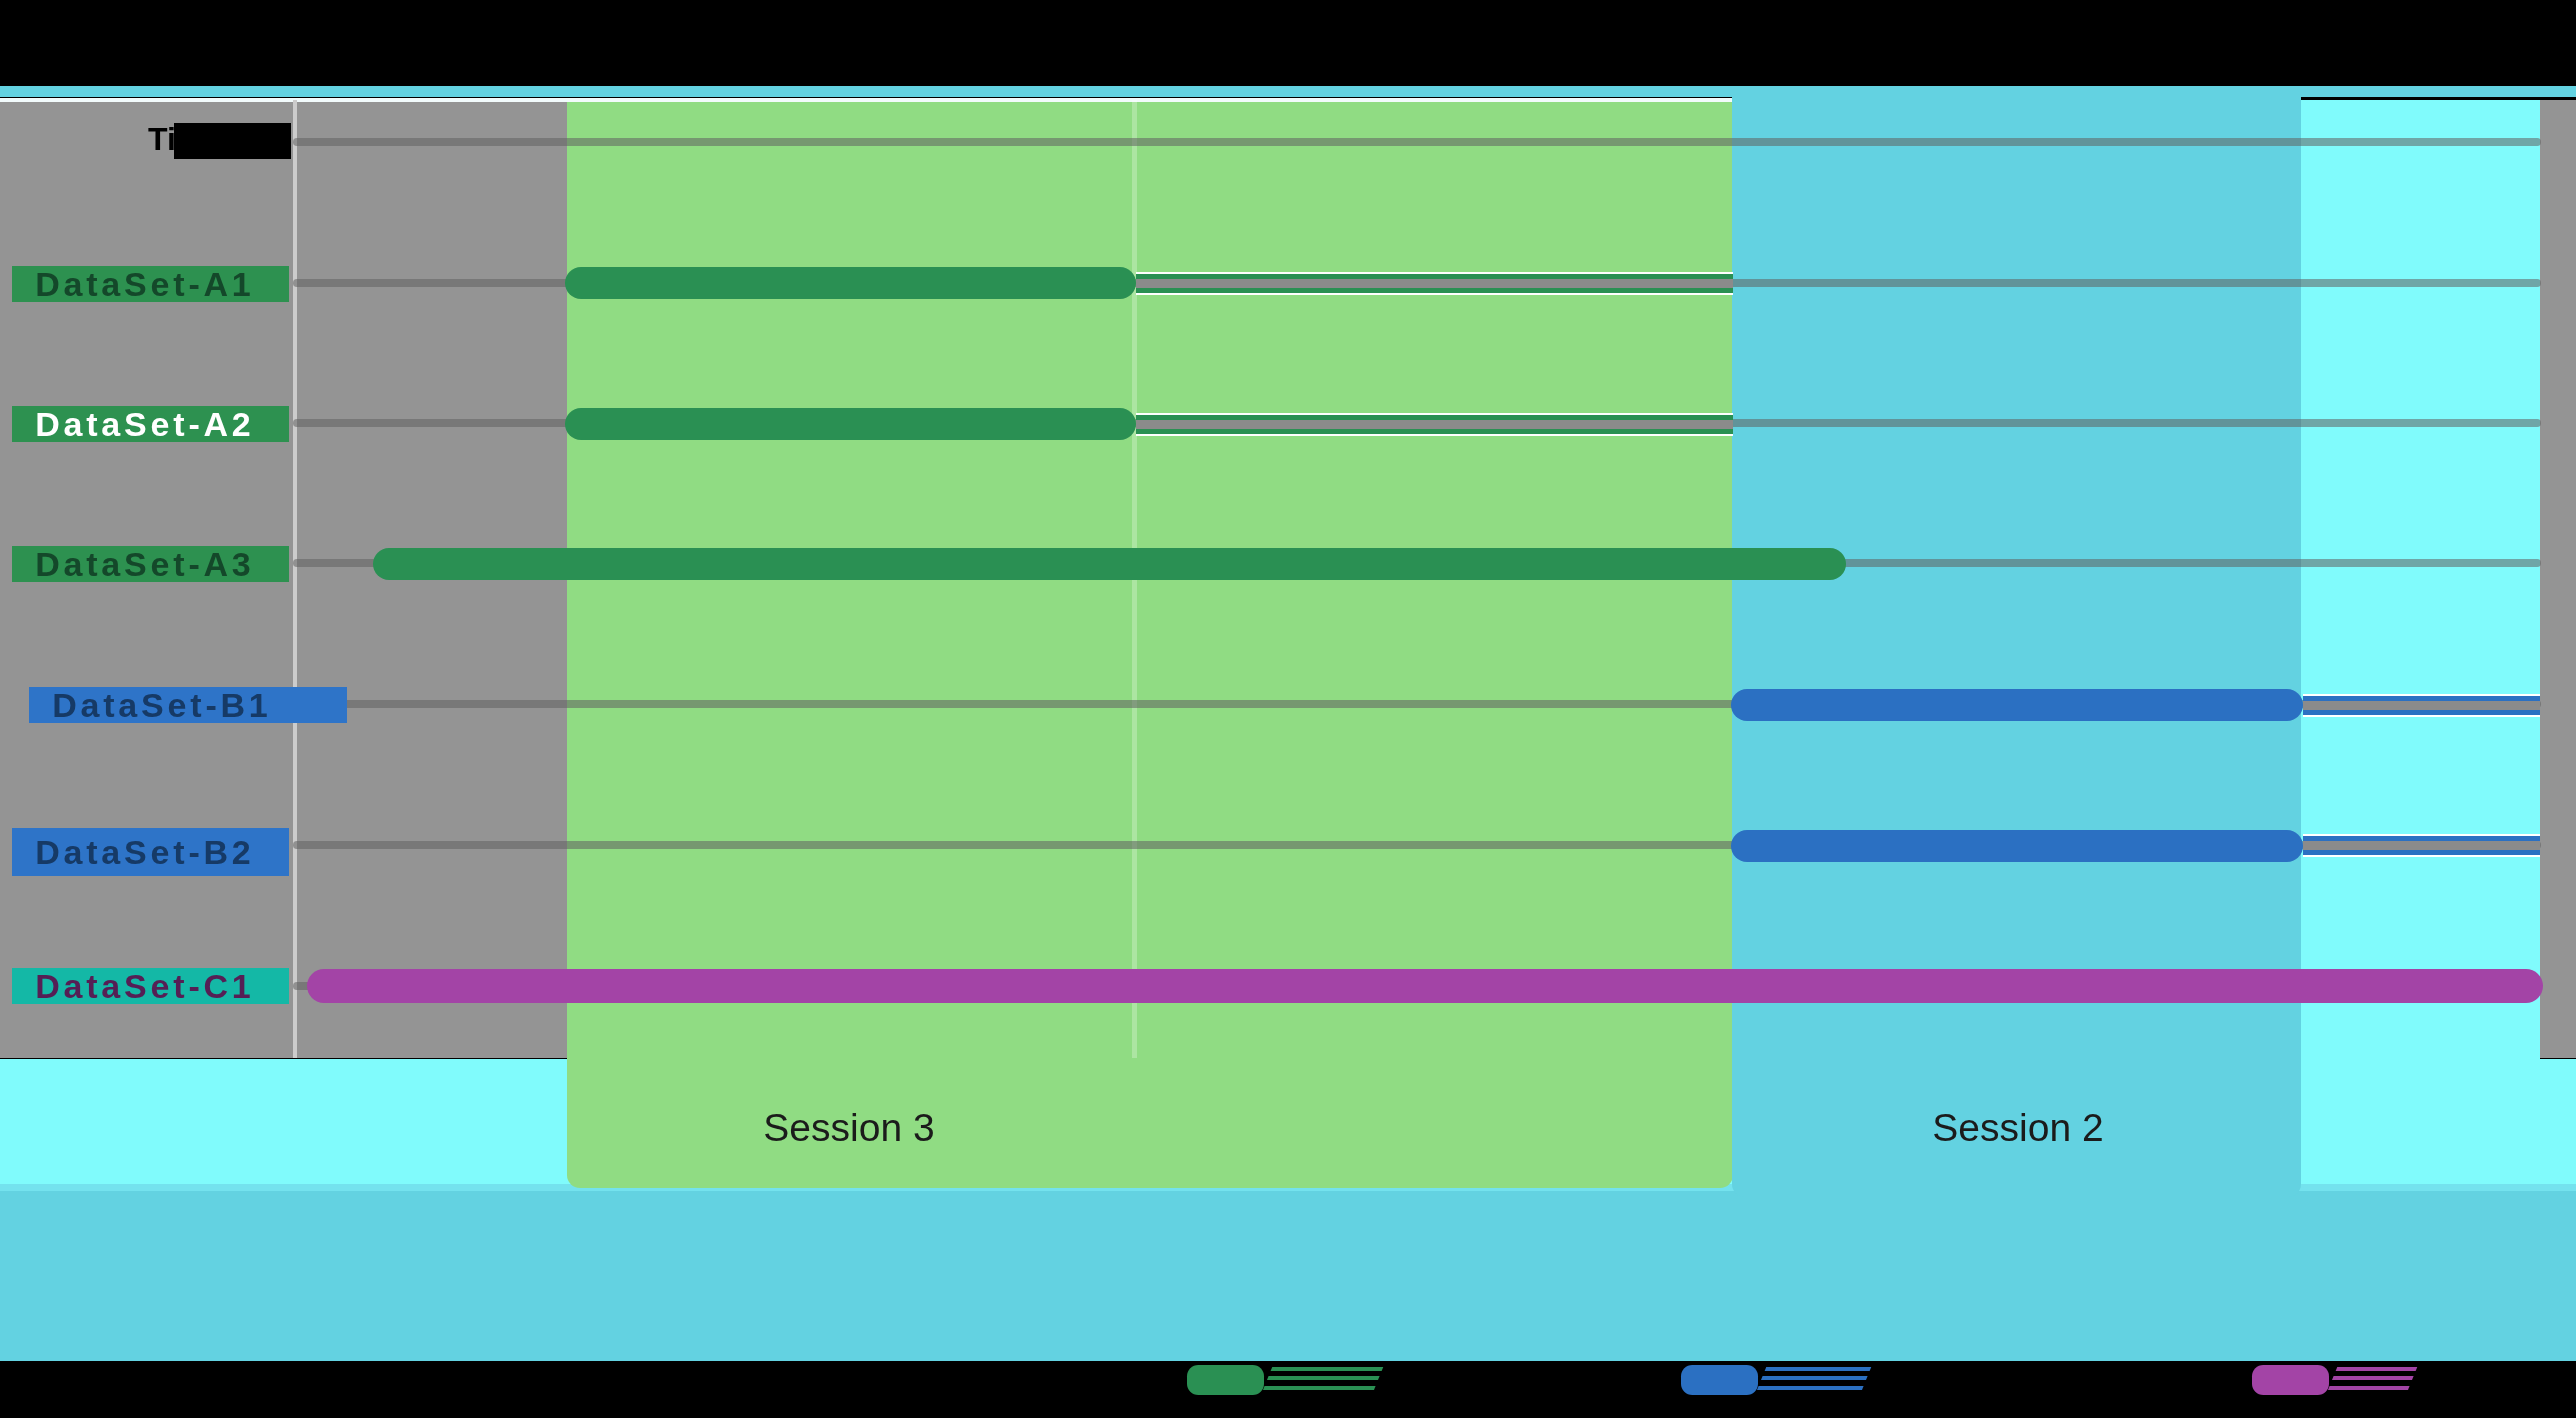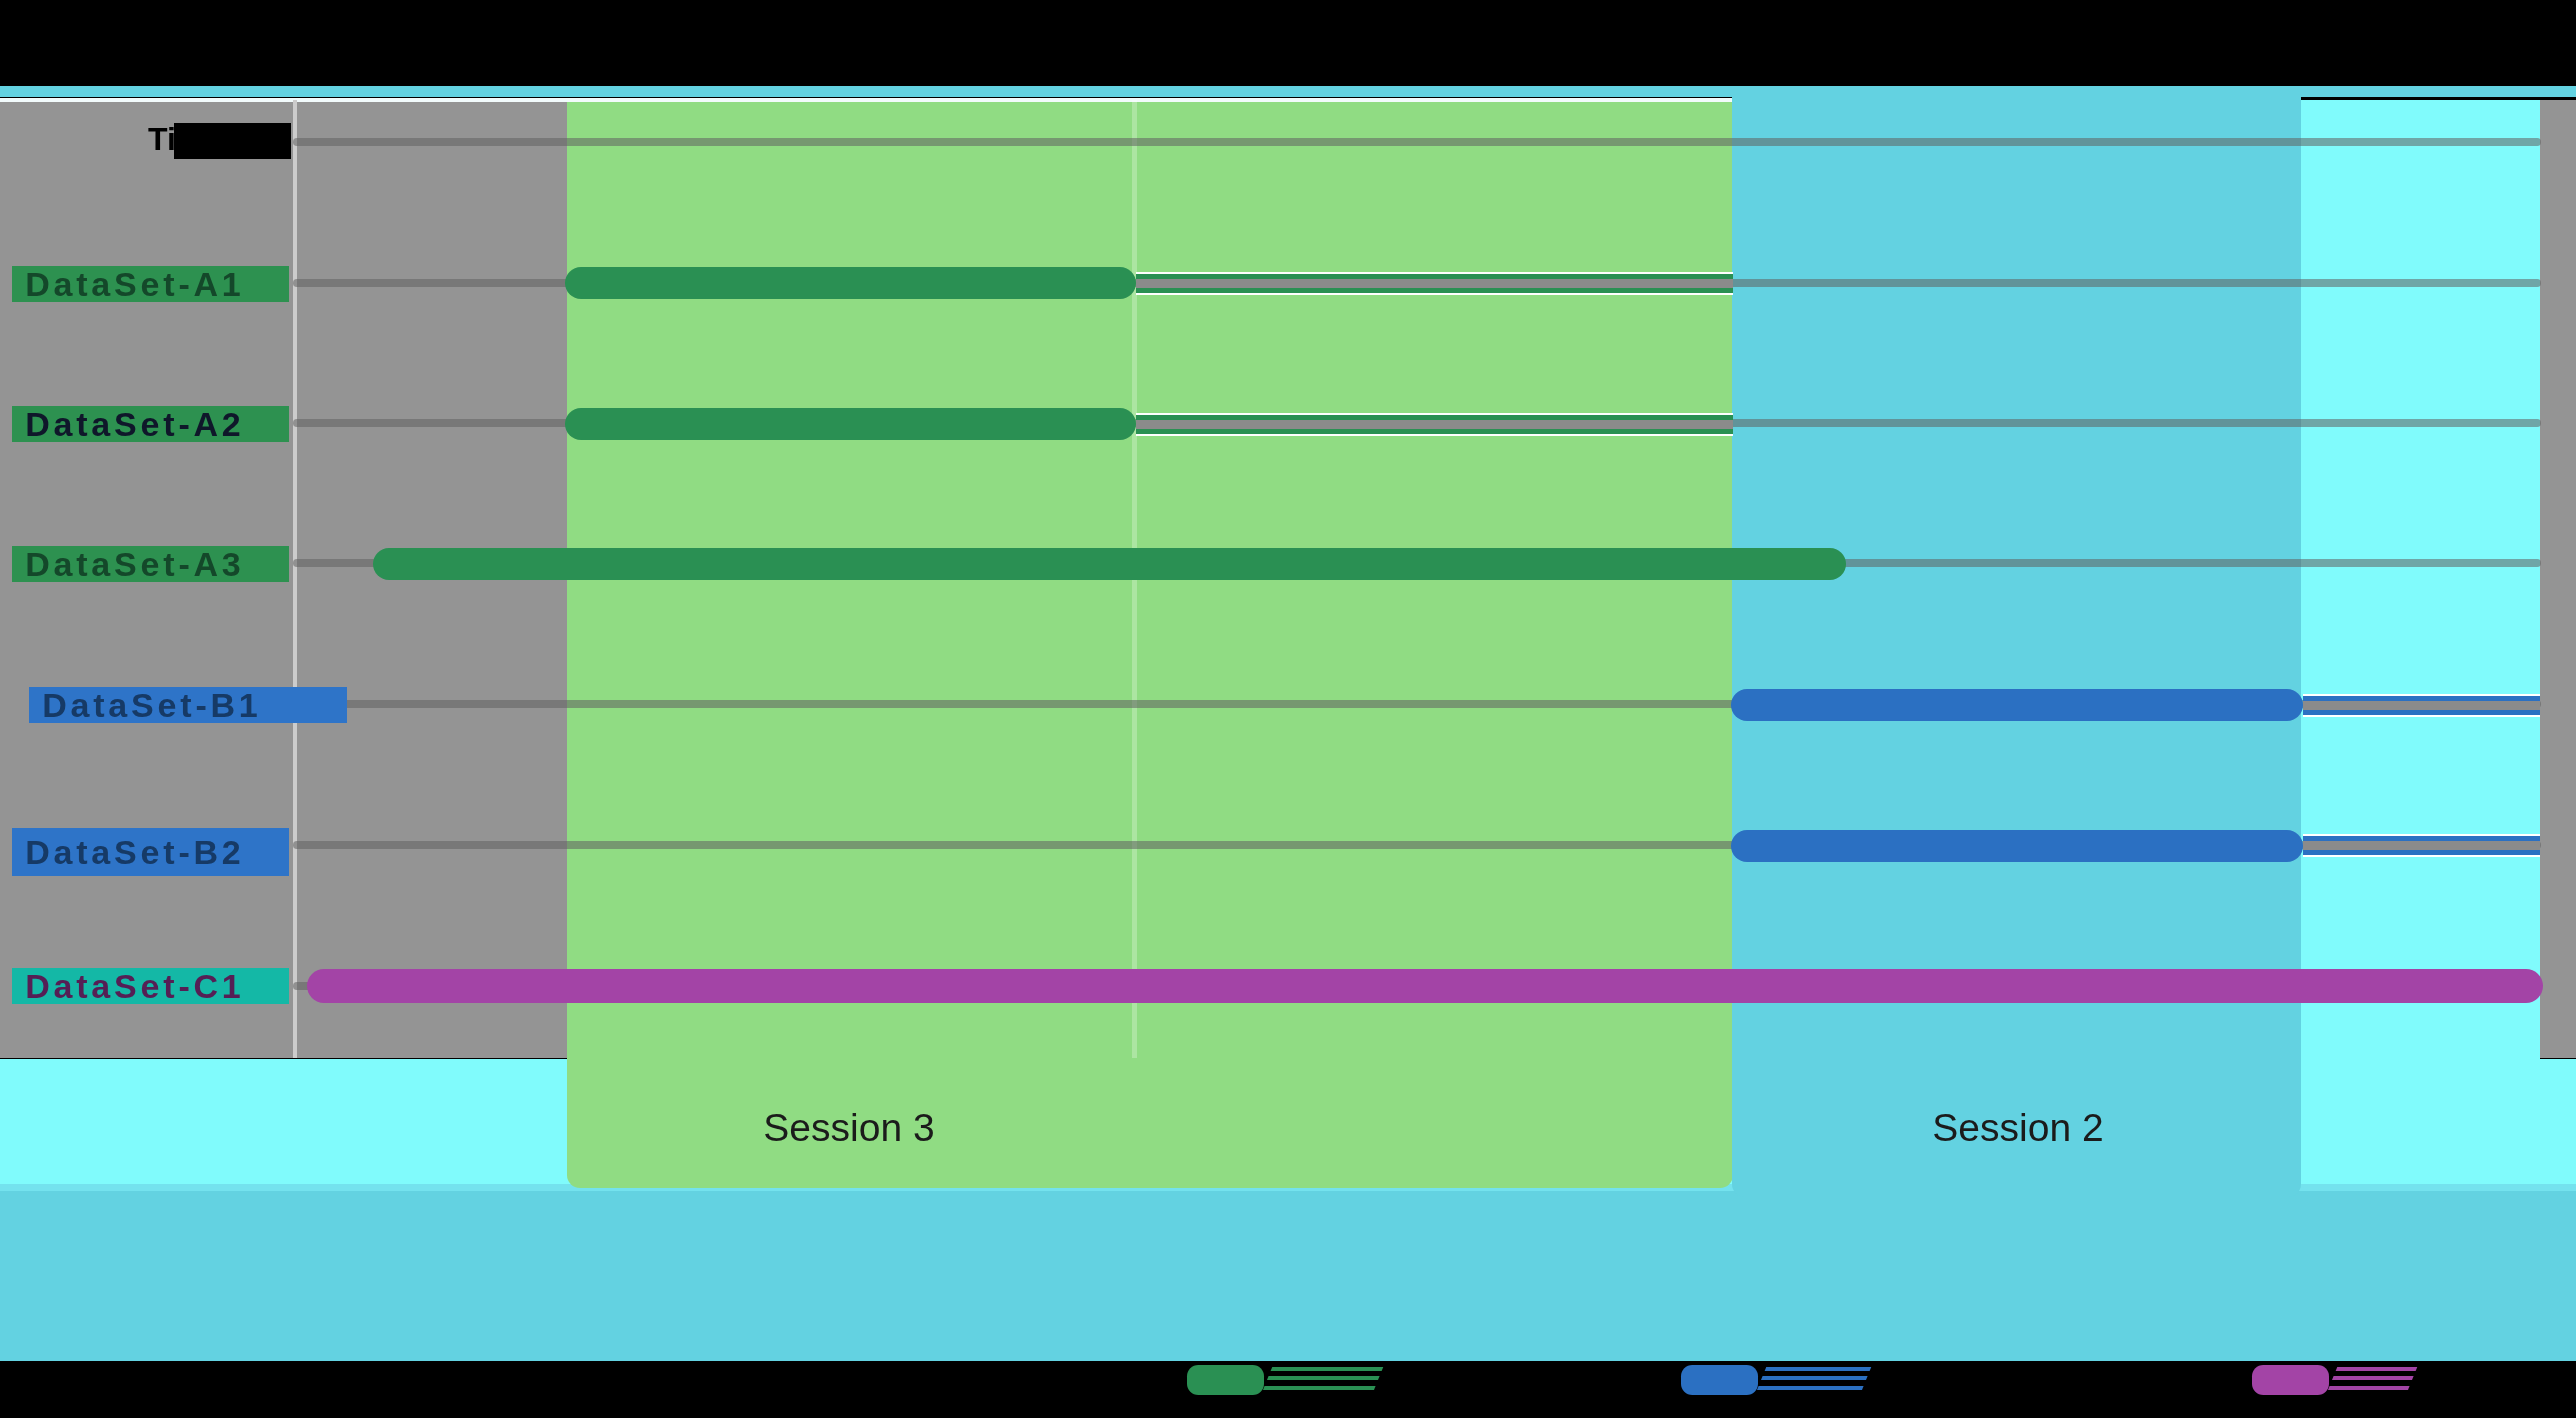--- a/index.html
+++ b/index.html
@@ -5,21 +5,21 @@
   html,body{margin:0;padding:0;background:#000;}
   #stage{position:relative;width:2576px;height:1419px;background:#000;overflow:hidden;
          font-family:"Liberation Sans",sans-serif;}
   .abs{position:absolute;}
   .plot-bg{background:#949494;}
   .strip{background:#63d2e1;}
   .whiteline{background:#f2fbfc;}
   .col{border-radius:0 0 13px 13px;}
   .rail{background:rgba(96,96,96,0.55);border-radius:3.8px;}
   .bar{border-radius:17px;}
-  .chip{display:flex;align-items:center;padding-left:13px;box-sizing:border-box;
+  .chip{display:flex;align-items:center;padding-left:23px;box-sizing:border-box;
         font-size:34px;font-weight:600;letter-spacing:3.8px;white-space:nowrap;overflow:hidden;}
   .session-label{font-size:39px;color:#1b1b1b;transform:translate(-50%,-50%);white-space:nowrap;}
   .time-wrap{color:#000;font-size:32px;font-weight:700;display:flex;align-items:center;}
   .time-cover{background:#000;}
   .legend-swatch{border-radius:11.3px;}
   .legend-streaks{transform:skewX(-22deg);}
 </style>
 </head>
 <body>
 
@@ -48,21 +48,21 @@
       <div class="abs rail" style="left: 293px; top: 138px; width: 2248px; height: 8.4px;"></div>
       <div class="abs rail" style="left: 293px; top: 279px; width: 2248px; height: 8.4px;"></div>
       <div class="abs " style="left: 1136px; top: 272px; width: 597px; height: 22.5px; background: linear-gradient(rgb(255, 255, 255) 0px, rgb(255, 255, 255) 1.9px, rgb(42, 144, 83) 1.9px, rgb(42, 144, 83) 6.6px, rgb(139, 139, 139) 6.6px, rgb(139, 139, 139) 16px, rgb(42, 144, 83) 16px, rgb(42, 144, 83) 20.6px, rgb(255, 255, 255) 20.6px, rgb(255, 255, 255) 22.5px);"></div>
       <div class="abs bar" style="left: 565px; top: 267px; width: 571px; height: 32px; background: rgb(42, 144, 83);"></div>
       <div class="abs chip" style="left: 12.2px; top: 266px; width: 277px; height: 36px; background: rgb(45, 145, 80); color: rgb(20, 72, 42);">
         <span>DataSet-A1</span>
       </div>
       <div class="abs rail" style="left: 293px; top: 419px; width: 2248px; height: 8.4px;"></div>
       <div class="abs " style="left: 1136px; top: 413px; width: 597px; height: 22.5px; background: linear-gradient(rgb(255, 255, 255) 0px, rgb(255, 255, 255) 1.9px, rgb(42, 144, 83) 1.9px, rgb(42, 144, 83) 6.6px, rgb(139, 139, 139) 6.6px, rgb(139, 139, 139) 16px, rgb(42, 144, 83) 16px, rgb(42, 144, 83) 20.6px, rgb(255, 255, 255) 20.6px, rgb(255, 255, 255) 22.5px);"></div>
       <div class="abs bar" style="left: 565px; top: 408px; width: 571px; height: 32px; background: rgb(42, 144, 83);"></div>
-      <div class="abs chip" style="left: 12.2px; top: 406px; width: 277px; height: 36px; background: rgb(45, 145, 80); color: #0f172a;">
+      <div class="abs chip" style="left: 12.2px; top: 406px; width: 277px; height: 36px; background: rgb(45, 145, 80); color: #ffffff;">
         <span>DataSet-A2</span>
       </div>
       <div class="abs rail" style="left: 293px; top: 559px; width: 2248px; height: 8.4px;"></div>
       <div class="abs bar" style="left: 373px; top: 548px; width: 1473px; height: 32px; background: rgb(42, 144, 83);"></div>
       <div class="abs chip" style="left: 12.2px; top: 546px; width: 277px; height: 36px; background: rgb(45, 145, 80); color: rgb(20, 72, 42);">
         <span>DataSet-A3</span>
       </div>
       <div class="abs rail" style="left: 293px; top: 700px; width: 2248px; height: 8.4px;"></div>
       <div class="abs " style="left: 2303px; top: 694px; width: 237px; height: 22.5px; background: linear-gradient(rgb(255, 255, 255) 0px, rgb(255, 255, 255) 1.9px, rgb(43, 112, 194) 1.9px, rgb(43, 112, 194) 6.6px, rgb(139, 139, 139) 6.6px, rgb(139, 139, 139) 16px, rgb(43, 112, 194) 16px, rgb(43, 112, 194) 20.6px, rgb(255, 255, 255) 20.6px, rgb(255, 255, 255) 22.5px);"></div>
       <div class="abs bar" style="left: 1731px; top: 689px; width: 572px; height: 32px; background: rgb(43, 112, 194);"></div>

